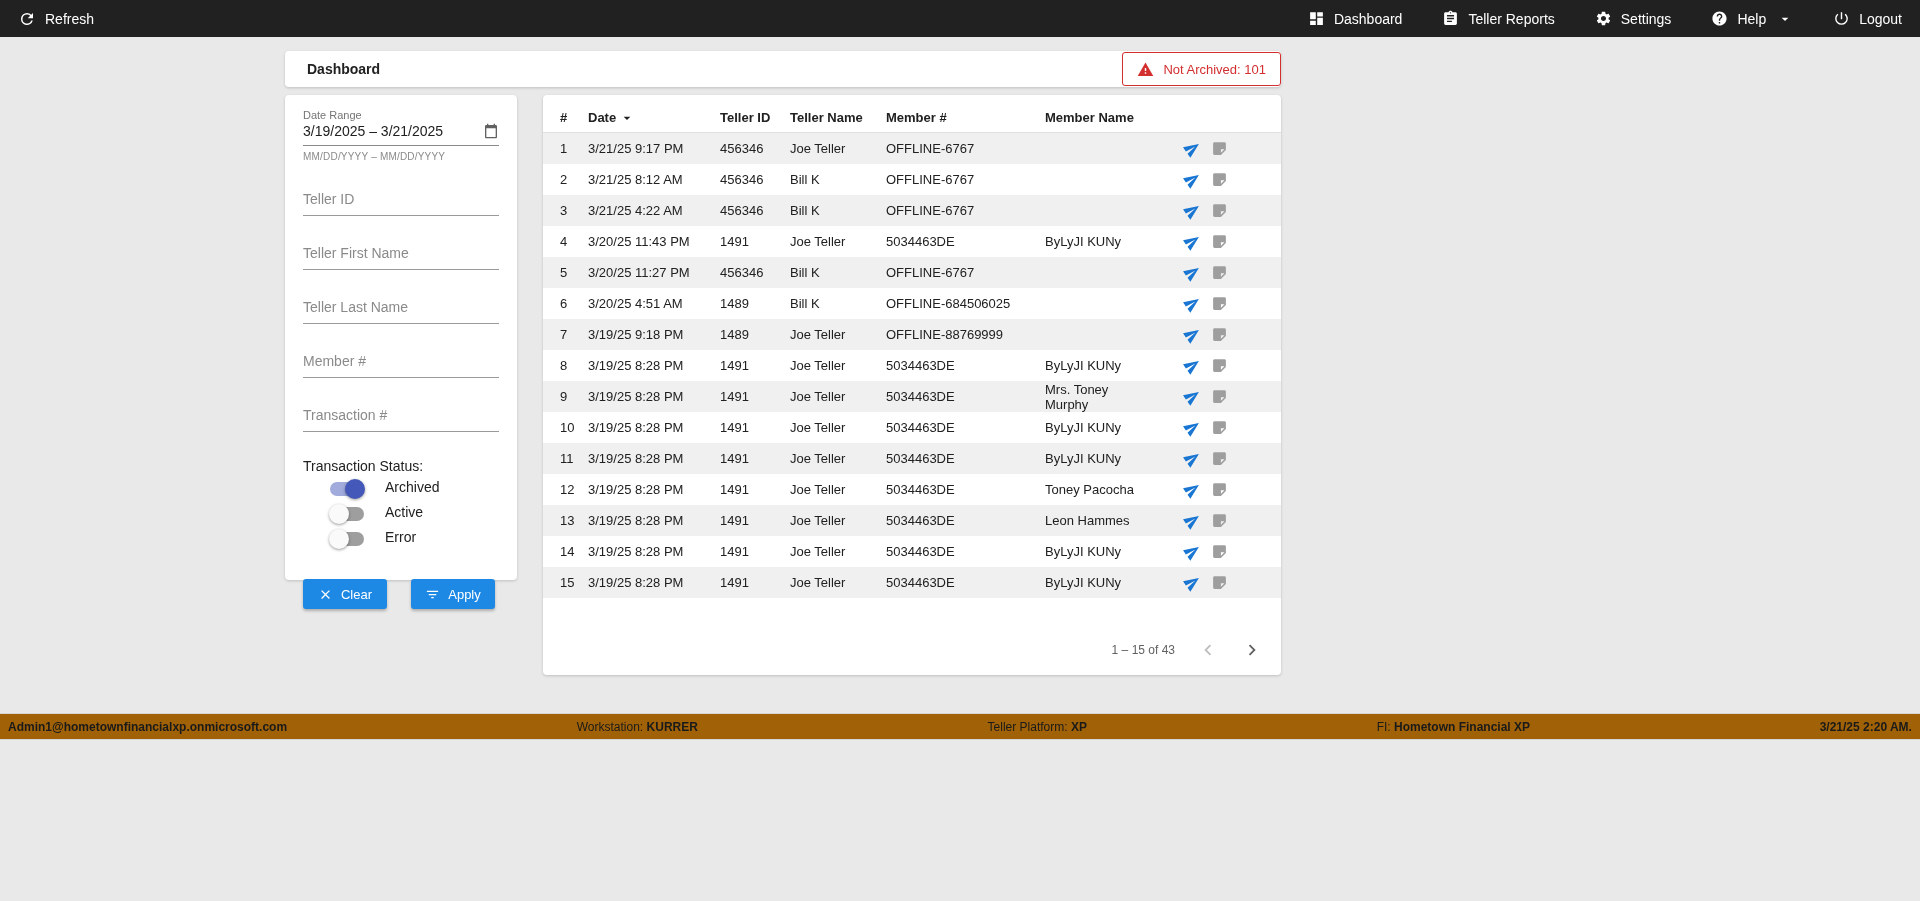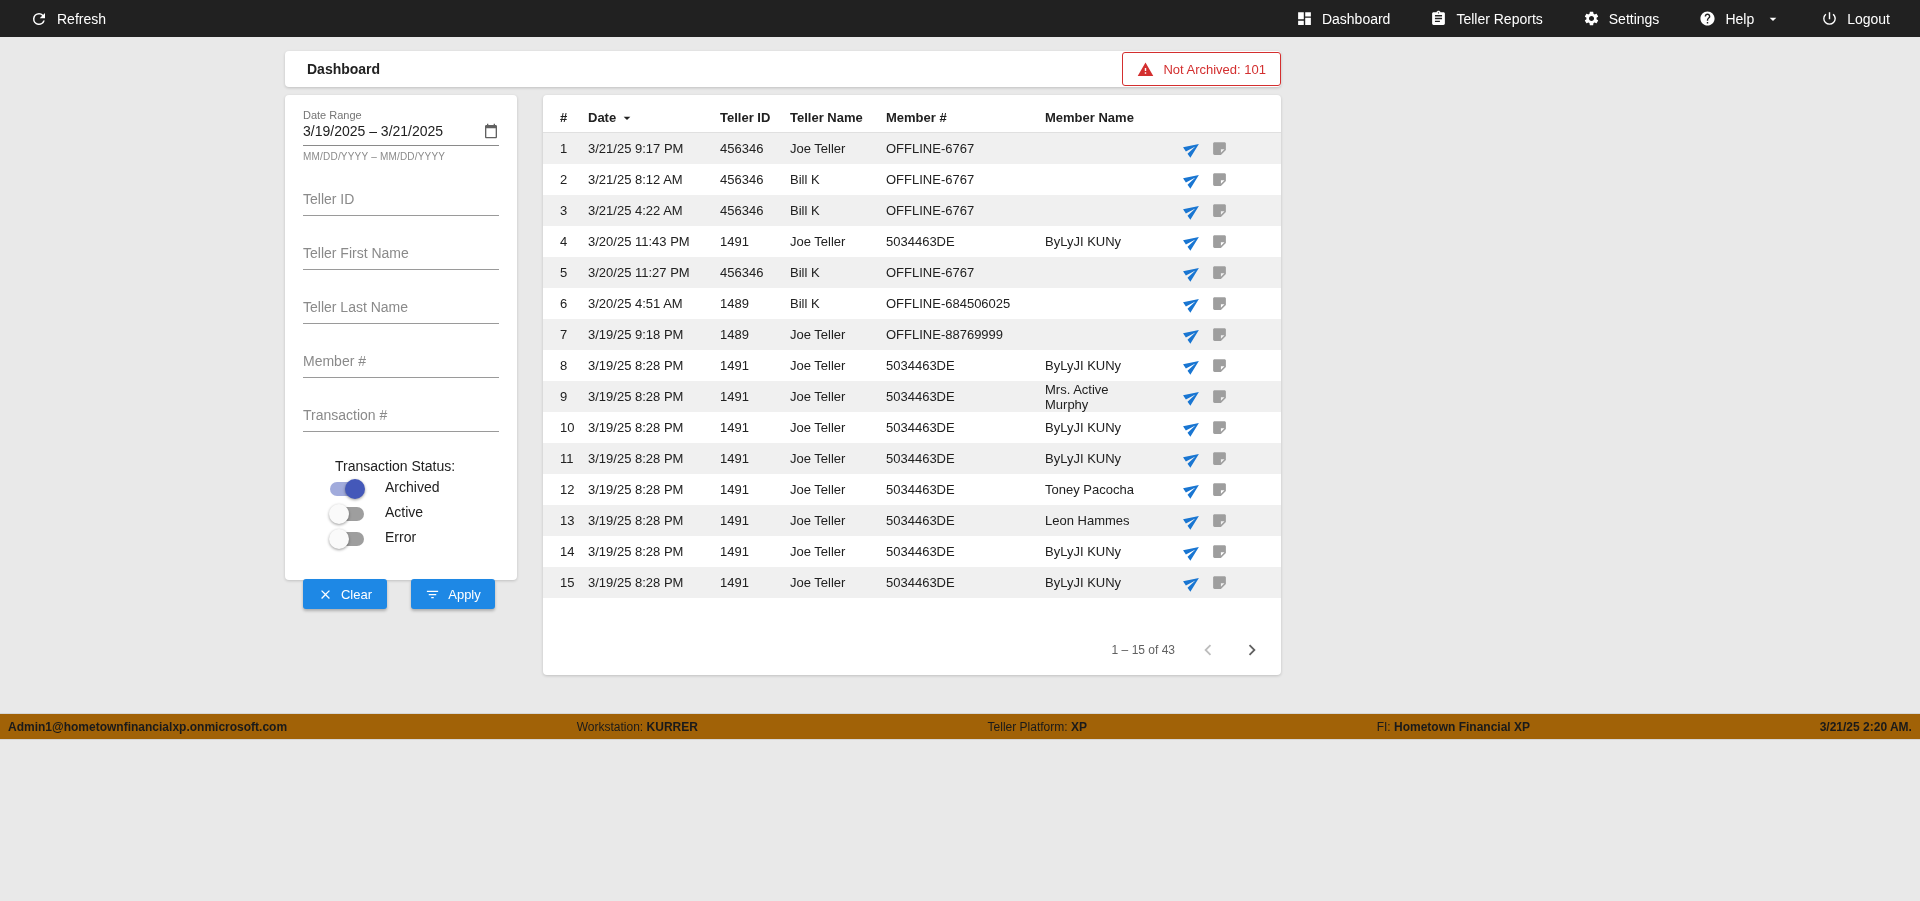--- a/index.html
+++ b/index.html
@@ -11,21 +11,21 @@
     overflow: hidden;
     color: #212121;
   }
   svg { display:block; }
 
   
   .topbar {
     position:absolute; top:0; left:0; right:0; height:37px;
     background:#212121; color:#fff;
     display:flex; align-items:center; justify-content:space-between;
-    padding:0 30px; font-size:14px;
+    padding:0 18px; font-size:14px;
   }
   .topbar .left, .topbar .right { display:flex; align-items:center; }
   .nav-item { display:flex; align-items:center; gap:9px; cursor:pointer; margin-left:40px; }
   .nav-item:first-child { margin-left:0; }
   .nav-item svg { fill:#fff; }
   .caret { margin-left:2px; }
 
   
   .header-card {
     position:absolute; left:285px; top:51px; width:996px; height:36px;
@@ -55,21 +55,21 @@
   }
   .cal-btn { background:none; border:none; cursor:pointer; padding:0; }
   .cal-btn svg { fill:#616161; }
   .helper { font-size:10px; color:#8a8a8a; margin-top:5px; letter-spacing:.2px; }
   .text-field { margin-top:28px; border-bottom:1px solid #9a9a9a; padding-bottom:7px; }
   .text-field input {
     border:none; outline:none; width:100%; font-size:14px;
     font-family:"Liberation Sans",sans-serif; background:transparent; color:#212121;
   }
   .text-field input::placeholder { color:#8a8a8a; opacity:1; }
-  .status-label { margin-top:26px; font-size:14px; color:#212121;margin-left:32px; }
+  .status-label { margin-top:26px; font-size:14px; color:#212121; }
   .toggle-row { display:flex; align-items:flex-start; gap:20px; margin-top:5px; margin-left:26px; cursor:pointer; }
   .toggle-row .label { font-size:14px; }
   .switch { position:relative; width:36px; height:20px; flex:none; }
   .switch .track { position:absolute; top:3px; left:1px; width:34px; height:14px; border-radius:7px; background:rgba(0,0,0,.38); }
   .switch .thumb {
     position:absolute; top:0; left:0; width:20px; height:20px; border-radius:50%;
     background:#fafafa; box-shadow:0 1px 3px rgba(0,0,0,.4);
   }
   .toggle-row.on .track { background:rgba(68,88,185,.5); }
   .toggle-row.on .thumb { background:#4458b9; left:16px; }
@@ -454,21 +454,21 @@
         </button>
       </div>
     </div>
 
     <div class="grid-row trow">
       <div>9</div>
       <div>3/19/25 8:28 PM</div>
       <div>1491</div>
       <div>Joe Teller</div>
       <div>5034463DE</div>
-      <div>Mrs. Active Murphy</div>
+      <div>Mrs. Toney Murphy</div>
       <div class="row-actions">
         <button class="icon-btn send-icon">
           <svg width="17" height="17" viewBox="0 0 24 24">
               <path d="M2.01 21L23 12 2.01 3 2 10l15 2-15 2z"></path>
             </svg>
         </button>
         <button class="icon-btn note-icon">
           <svg width="17" height="17" viewBox="0 0 24 24">
               <path d="M19 3H5c-1.1 0-2 .9-2 2v14c0 1.1.9 2 2 2h9l7-7V5c0-1.1-.9-2-2-2zm-5 15v-5h5l-5 5z"></path>
             </svg>

